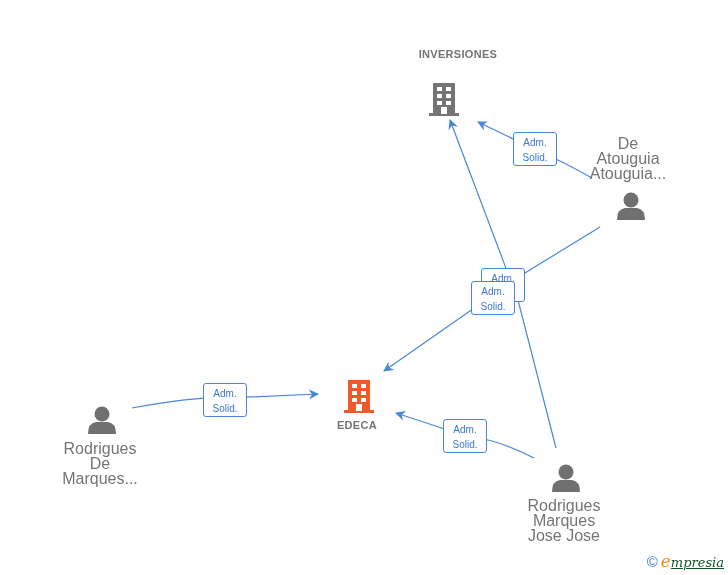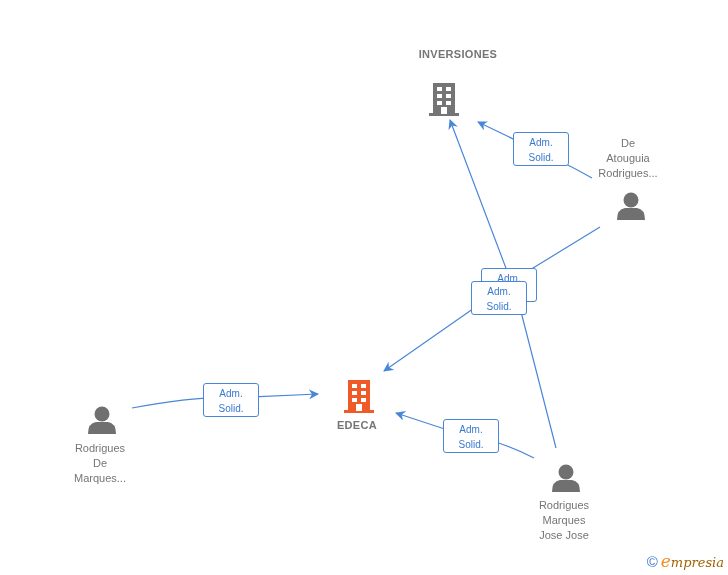--- a/index.html
+++ b/index.html
@@ -1,26 +1,26 @@
 <!DOCTYPE html>
 <html><head>
 <meta charset="utf-8">
 <style>
   html, body { margin: 0; padding: 0; background: #ffffff; }
   body { width: 728px; height: 575px; position: relative; overflow: hidden;
          font-family: "Liberation Sans", "DejaVu Sans", sans-serif; }
   #graph { position: absolute; left: 0; top: 0; width: 728px; height: 575px; }
-  .node-label { position: absolute; text-align: center; color: #757575; font-size: 11px; line-height: 15px; }
+  .node-label { position: absolute; text-align: center; color: #757575; font-size: 16px; line-height: 15px; }
   .company-label { font-weight: bold; font-size: 11px; line-height: 15px; letter-spacing: 0.3px; }
-  .edge-label { position: absolute; width: 56px; height: 34px; background: #ffffff;
+  .edge-label { position: absolute; width: 44px; height: 34px; background: #ffffff;
                 border: 1px solid #4a86d8; border-radius: 3px; box-sizing: border-box;
                 color: #3a78cf; font-size: 10px; line-height: 15px; text-align: center;
                 padding-top: 2px; }
   .footer { position: absolute; right: 4px; bottom: 4px; font-size: 13px; color: #2f6fbf; }
-  .footer .brand { font-family: "DejaVu Serif", serif; font-style: italic; color: #a16207; font-size: 13px; }
+  .footer .brand { font-family: "DejaVu Serif", serif; font-style: italic; color: #14532d; font-size: 13px; text-decoration: underline; }
   .footer .brand-e { color: #f28a1a; font-size: 17px; font-style: italic; font-family: "DejaVu Serif", serif; }
   .copy { color: #3a78cf; font-size: 15px; margin-right: 3px; }
 </style>
 </head>
 <body>
 
 <svg id="graph" xmlns="http://www.w3.org/2000/svg" width="728" height="575">
   <defs>
     <marker id="arrow" markerWidth="10" markerHeight="10" refX="9" refY="5" orient="auto" markerUnits="userSpaceOnUse">
       <path d="M0,0 L10,5 L0,10 L3,5 Z" fill="#4a86d8"></path>
@@ -75,21 +75,21 @@
   <div>INVERSIONES</div>
 </div>
 
 <div class="node-label company-label" style="left:300px; top:418px; width:114px;">
   <div>EDECA</div>
 </div>
 
 <div class="node-label" style="left:578px; top:136px; width:100px;">
   <div>De</div>
   <div>Atouguia</div>
-  <div>Rodrigues...</div>
+  <div>Atouguia...</div>
 </div>
 
 <div class="node-label" style="left:50px; top:441px; width:100px;">
   <div>Rodrigues</div>
   <div>De</div>
   <div>Marques...</div>
 </div>
 
 <div class="node-label" style="left:514px; top:498px; width:100px;">
   <div>Rodrigues</div>

